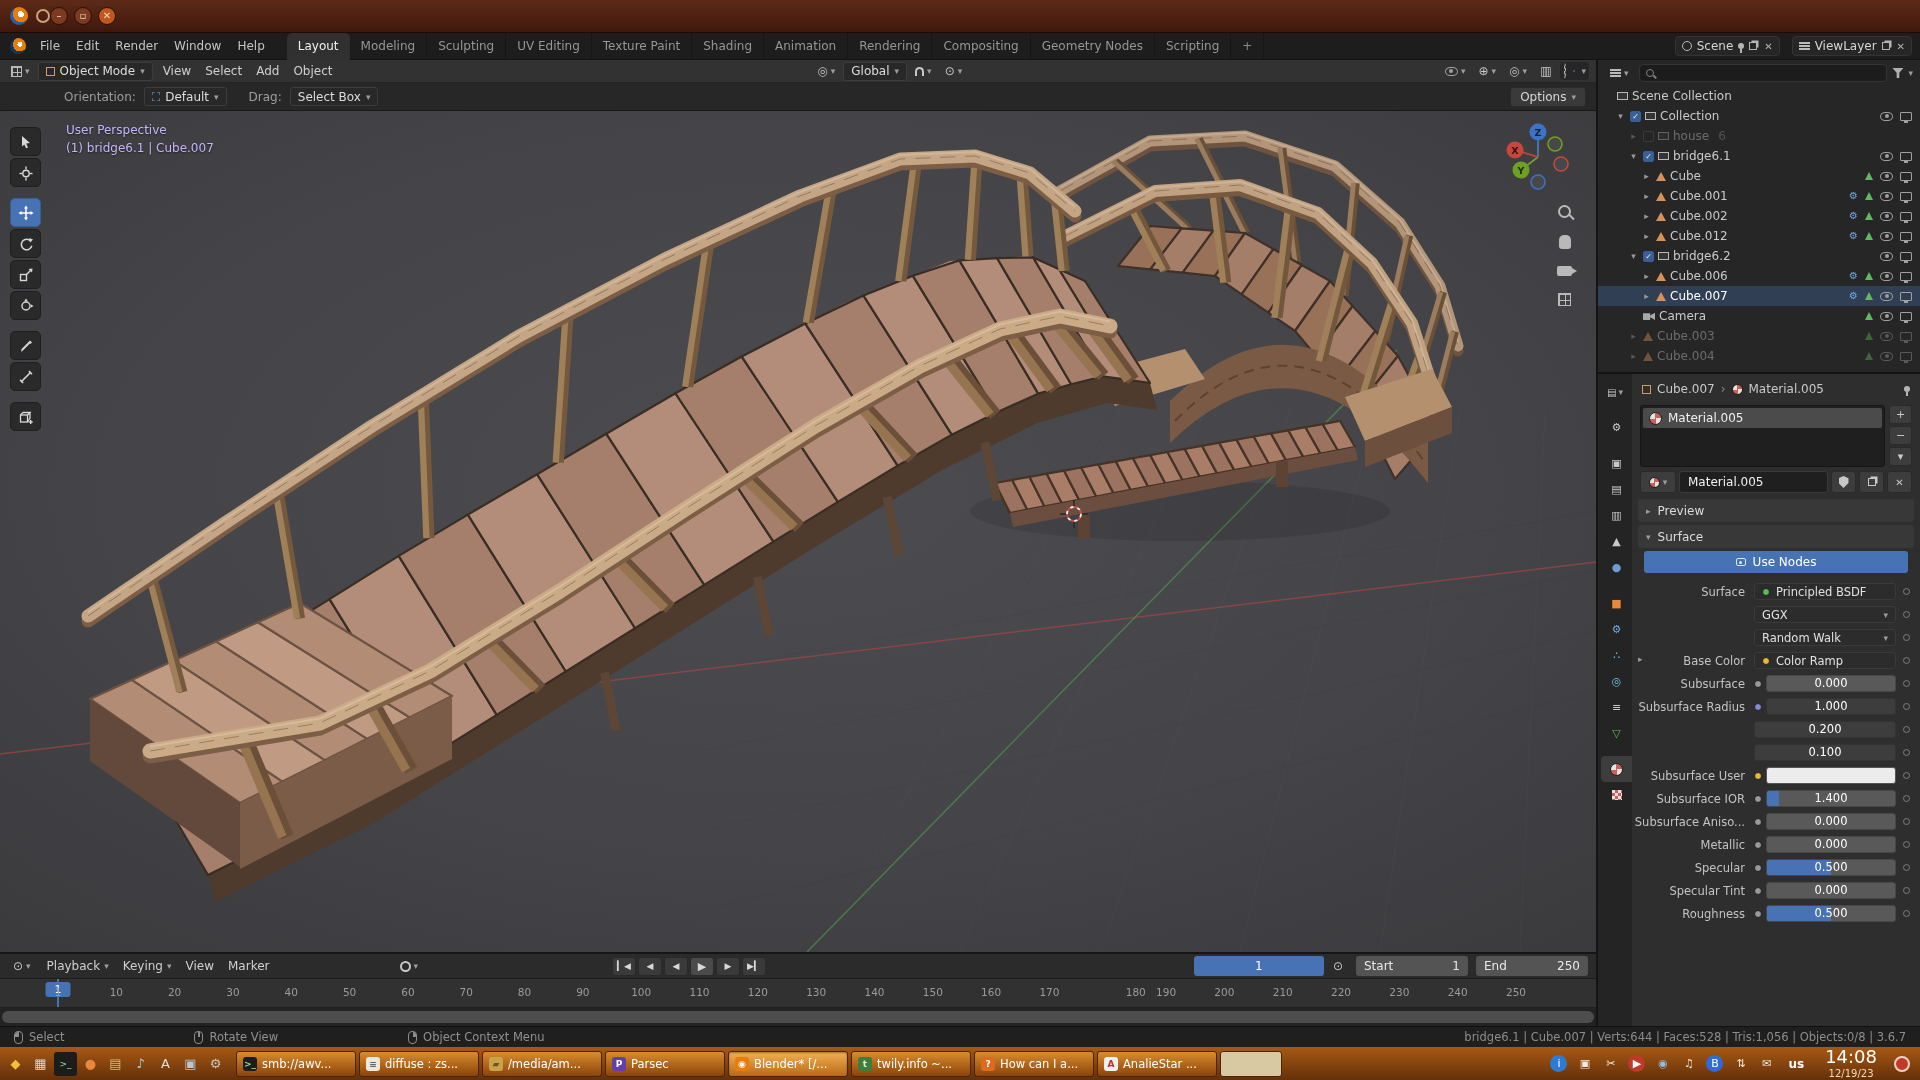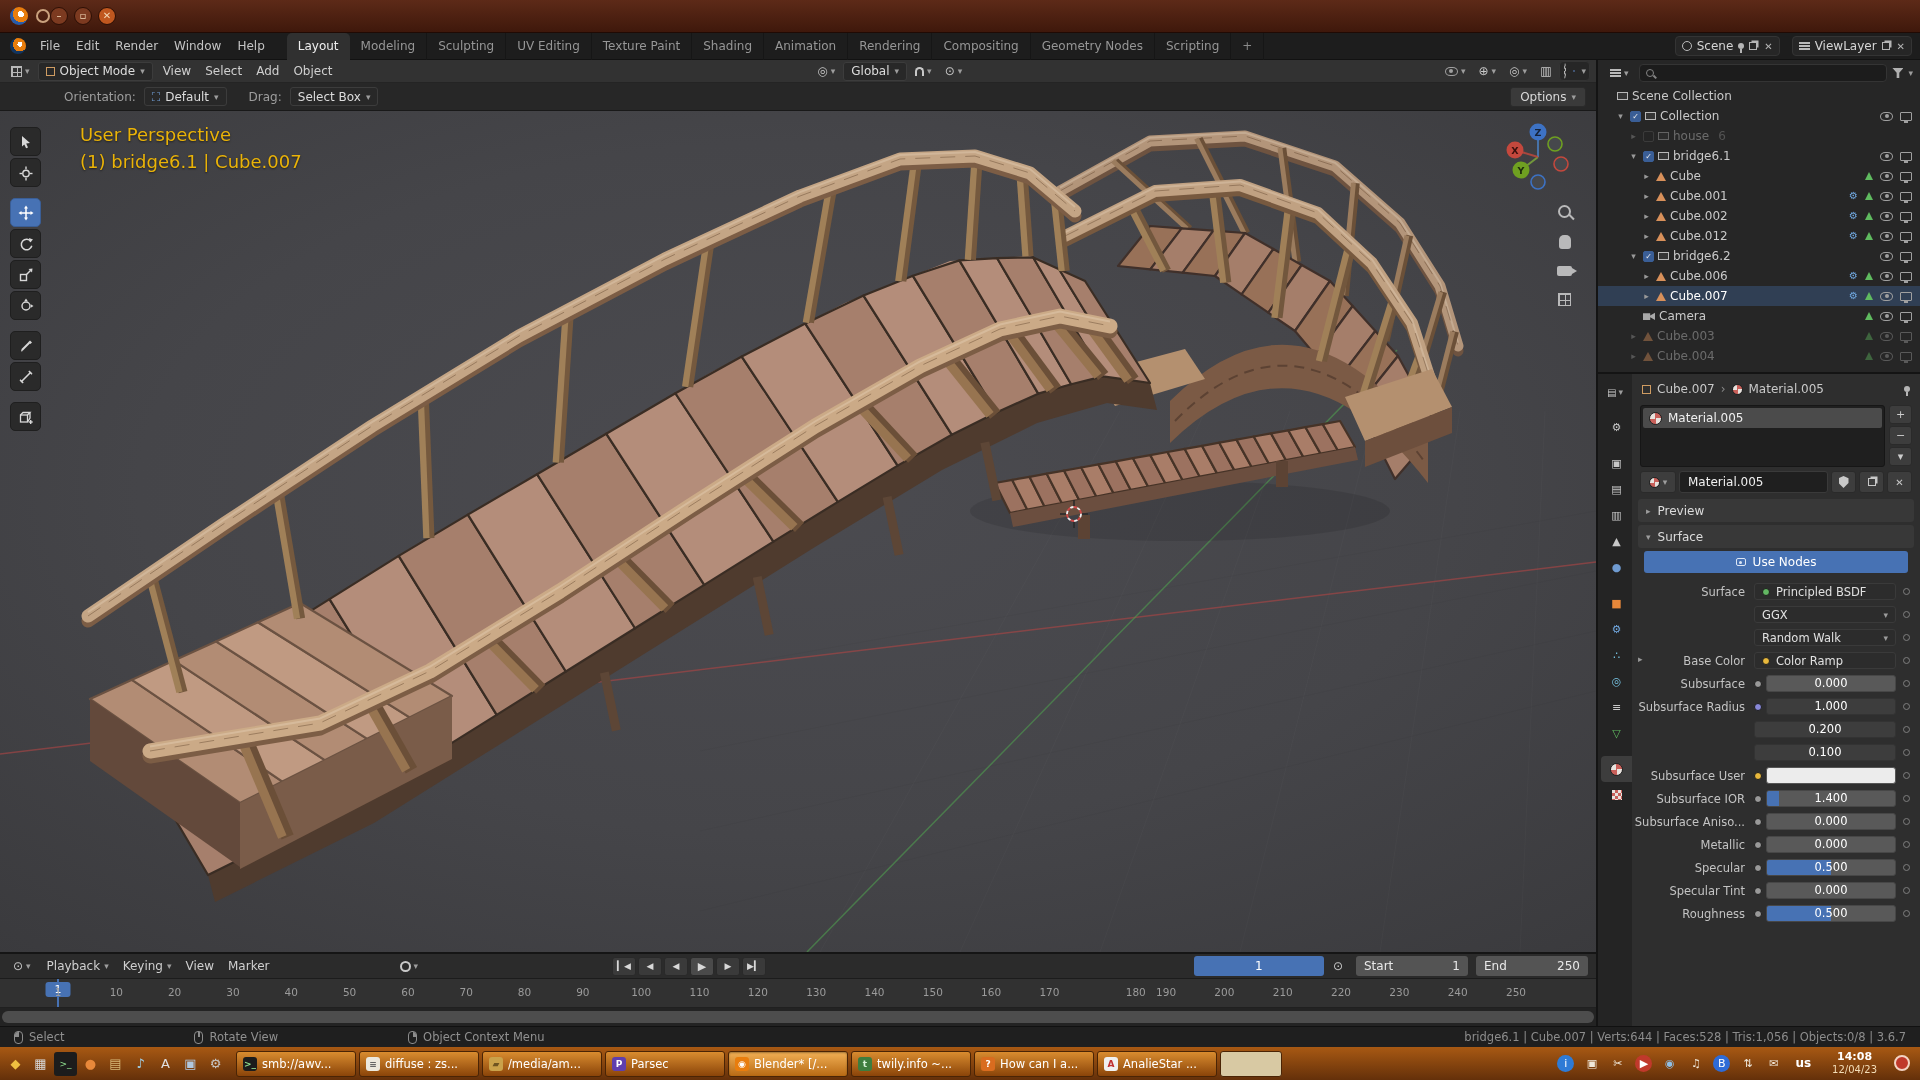--- a/index.html
+++ b/index.html
@@ -52,21 +52,21 @@
 .sphere.mat{background:radial-gradient(circle at 35% 30%,#ffe2c2,#b4743c);}
 .sphere.rend{background:radial-gradient(circle at 35% 30%,#fff3cf,#8a5a2e);}
 .sphere-wrap{padding:1px;border-radius:3px;}
 .sphere-wrap.active{background:#4b648c;}
 .label-dim{color:#9d9d9d;}
 .opt-btn{margin-left:auto;display:inline-flex;align-items:center;gap:5px;background:#3a3a3a;border:1px solid #2a2a2a;border-radius:3px;height:20px;padding:0 9px;color:#d8d8d8;}
 
 
 .viewport{position:relative;width:1596px;height:841px;background:#424246;overflow:hidden;}
 #vp3d{position:absolute;inset:0;}
-.vp-overlay-text{position:absolute;left:80px;top:10px;color:#eab308;font-size:18px;line-height:1.5;text-shadow:0 1px 2px rgba(0,0,0,.55);}
+.vp-overlay-text{position:absolute;left:66px;top:10px;color:#c4b5fd;font-size:12px;line-height:1.5;text-shadow:0 1px 2px rgba(0,0,0,.55);}
 .toolbar{position:absolute;left:10px;top:16px;display:flex;flex-direction:column;gap:2px;}
 .tool-btn{width:31px;height:29px;background:rgba(40,40,40,.92);border:1px solid #1f1f1f;border-radius:5px;display:flex;align-items:center;justify-content:center;}
 .tool-btn.active{background:#4772b4;border-color:#3a5e96;}
 .tool-gap{height:7px;}
 .gizmo{position:absolute;right:18px;top:6px;}
 .nav-icons{position:absolute;right:24px;top:94px;display:flex;flex-direction:column;gap:17px;align-items:center;opacity:.85;}
 .nav-mag{width:13px;height:13px;border:2px solid #cfcfcf;border-radius:50%;position:relative;}
 .nav-mag::after{content:"";position:absolute;width:7px;height:2px;background:#cfcfcf;right:-6px;bottom:-2px;transform:rotate(45deg);}
 .nav-hand{width:12px;height:14px;background:#cfcfcf;border-radius:5px 5px 3px 3px;}
 .nav-cam{width:15px;height:10px;background:#cfcfcf;border-radius:2px;position:relative;}
@@ -177,21 +177,21 @@
 .launcher{width:23px;height:24px;display:flex;align-items:center;justify-content:center;font-size:13px;border-radius:3px;}
 .launcher.term{background:#1c1c1c;font-size:9px;}
 .task-btn{flex:0 0 120px;height:26px;background:linear-gradient(#d98c2f,#8a4409);border:1px solid #4a2405;border-radius:3px;display:flex;align-items:center;gap:5px;padding:0 6px;color:#fff;font-size:11.5px;overflow:hidden;white-space:nowrap;}
 .task-btn.active{background:linear-gradient(#f2b055,#b86a14);box-shadow:inset 0 1px 2px rgba(0,0,0,.35);}
 .task-ic{width:14px;height:14px;border-radius:3px;flex:none;display:flex;align-items:center;justify-content:center;font-size:9px;font-weight:bold;}
 .blank-btn{flex:0 0 62px;height:26px;background:#d8c9a3;border:1px solid #4a2405;border-radius:3px;}
 .tray{margin-left:auto;display:flex;align-items:center;gap:9px;padding:0 6px;}
 .tray-ic{width:17px;height:17px;display:flex;align-items:center;justify-content:center;font-size:11px;color:#f0e8da;border-radius:50%;}
 .kb-layout{color:#fff;font-weight:bold;margin:0 4px;}
 .clock{text-align:center;line-height:1.15;margin:0 8px;}
-.clock .t{color:#fff;font-weight:bold;font-size:11px;}
+.clock .t{color:#fff;font-weight:normal;font-size:18px;}
 .clock .d{color:#f3ddb8;font-size:10px;}
 .power{width:16px;height:16px;border-radius:50%;background:#c0392b;border:2px solid #f3d3c3;}
 </style>
 </head>
 <body>
 
 <div id="app">
 
   <div class="titlebar">
     <div class="tb-left">
@@ -1193,19 +1193,19 @@
           <span class="tray-ic" style="background: rgb(192, 57, 43); color: rgb(255, 255, 255);">▶</span>
           <span class="tray-ic" style="background: transparent; color: rgb(143, 192, 232);">◉</span>
           <span class="tray-ic" style="background: transparent; color: rgb(240, 232, 218);">♫</span>
           <span class="tray-ic" style="background: rgb(46, 107, 214); color: rgb(255, 255, 255);">B</span>
           <span class="tray-ic" style="background: transparent; color: rgb(240, 232, 218);">⇅</span>
           <span class="tray-ic" style="background: transparent; color: rgb(240, 232, 218);">✉</span>
         </span>
       <span class="kb-layout">us</span>
       <span class="clock">
         <div class="t">14:08</div>
-        <div class="d">12/04/23</div>
+        <div class="d">12/19/23</div>
       </span>
       <span class="power"></span>
     </span>
   </div>
 
 </div>
 
 </body></html>

